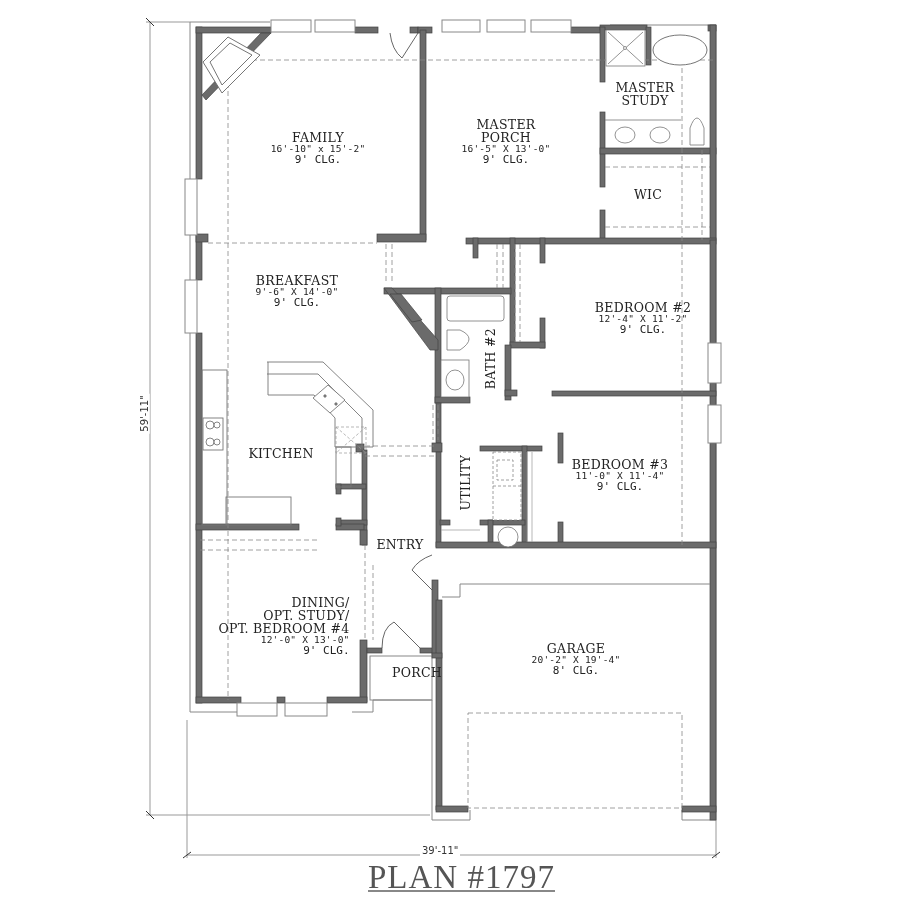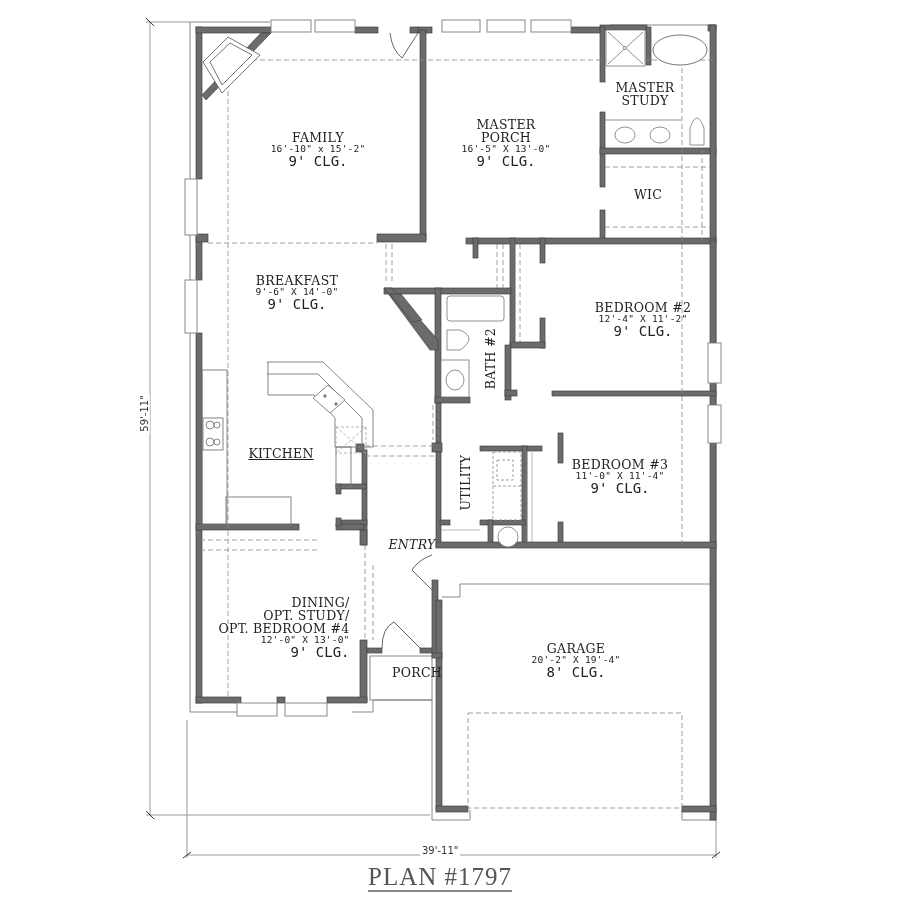--- a/index.html
+++ b/index.html
@@ -1,24 +1,24 @@
 <!DOCTYPE html>
 <html><head>
 <meta charset="utf-8">
 <style>
   html, body { margin: 0; padding: 0; background: #ffffff; }
   body { width: 900px; height: 899px; position: relative; overflow: hidden; font-family: "DejaVu Serif", "Liberation Serif", serif; }
   #plan { position: absolute; left: 0; top: 0; }
   .room-label { position: absolute; text-align: center; color: #222; line-height: 1.05; white-space: nowrap; transform: translateX(-50%); }
   .room-name { font-size: 12.5px; letter-spacing: 0.3px; display: block; }
   .room-dim { font-size: 9.5px; font-family: "DejaVu Sans Mono", "Liberation Mono", monospace; display: block; letter-spacing: 0.2px; }
-  .room-clg { font-size: 14px; font-family: "DejaVu Sans Mono", "Liberation Mono", monospace; display: block; }
+  .room-clg { font-size: 11px; font-family: "DejaVu Sans Mono", "Liberation Mono", monospace; display: block; }
   .vertical { transform-origin: center; }
   .dim-text { position: absolute; font-family: "DejaVu Sans", "Liberation Sans", sans-serif; font-size: 10px; color: #333; background: #fff; padding: 0 2px; }
-  .plan-title { position: absolute; left: 368px; top: 864px; font-family: "Liberation Serif", "DejaVu Serif", serif; font-size: 25px; color: #555; letter-spacing: 1px; border-bottom: 2px solid #888; line-height: 26px; }
+  .plan-title { position: absolute; left: 368px; top: 864px; font-family: "Liberation Serif", "DejaVu Serif", serif; font-size: 33px; color: #555; letter-spacing: 1px; border-bottom: 2px solid #888; line-height: 26px; }
 </style>
 </head>
 <body>
 
 <svg id="plan" width="900" height="899" viewBox="0 0 900 899" xmlns="http://www.w3.org/2000/svg">
 
   <g stroke="#999" stroke-width="1" fill="none">
     <line x1="150" y1="22" x2="150" y2="815"></line>
     <line x1="146" y1="22" x2="190" y2="22"></line>
     <line x1="146" y1="815" x2="430" y2="815"></line>
@@ -274,21 +274,21 @@
 <div class="room-label" style="left:648px;top:188px;">
   <span class="room-name">WIC</span>
 </div>
 
 <div class="room-label" style="left:297px;top:274px;">
   <span class="room-name">BREAKFAST</span>
   <span class="room-dim">9'-6" X 14'-0"</span>
   <span class="room-clg">9' CLG.</span>
 </div>
 
-<div class="room-label" style="left:281px;top:447px;text-decoration:underline;">
+<div class="room-label" style="left:281px;top:447px;">
   <span class="room-name">KITCHEN</span>
 </div>
 
 <div class="room-label vertical" style="left:491px;top:352px;transform:translateX(-50%) rotate(-90deg);">
   <span class="room-name">BATH #2</span>
 </div>
 
 <div class="room-label" style="left:619px;top:301px;margin-left:24px;">
   <span class="room-name">BEDROOM #2</span>
   <span class="room-dim">12'-4" X 11'-2"</span>
@@ -298,21 +298,21 @@
 <div class="room-label" style="left:620px;top:458px;">
   <span class="room-name">BEDROOM #3</span>
   <span class="room-dim">11'-0" X 11'-4"</span>
   <span class="room-clg">9' CLG.</span>
 </div>
 
 <div class="room-label vertical" style="left:466px;top:476px;transform:translateX(-50%) rotate(-90deg);">
   <span class="room-name">UTILITY</span>
 </div>
 
-<div class="room-label" style="left:412px;top:538px;font-style:italic;">
+<div class="room-label" style="left:400px;top:538px;">
   <span class="room-name">ENTRY</span>
 </div>
 
 <div class="room-label" style="left:284px;top:596px;text-align:right;">
   <span class="room-name">DINING/</span>
   <span class="room-name">OPT. STUDY/</span>
   <span class="room-name">OPT. BEDROOM #4</span>
   <span class="room-dim">12'-0" X 13'-0"</span>
   <span class="room-clg">9' CLG.</span>
 </div>

